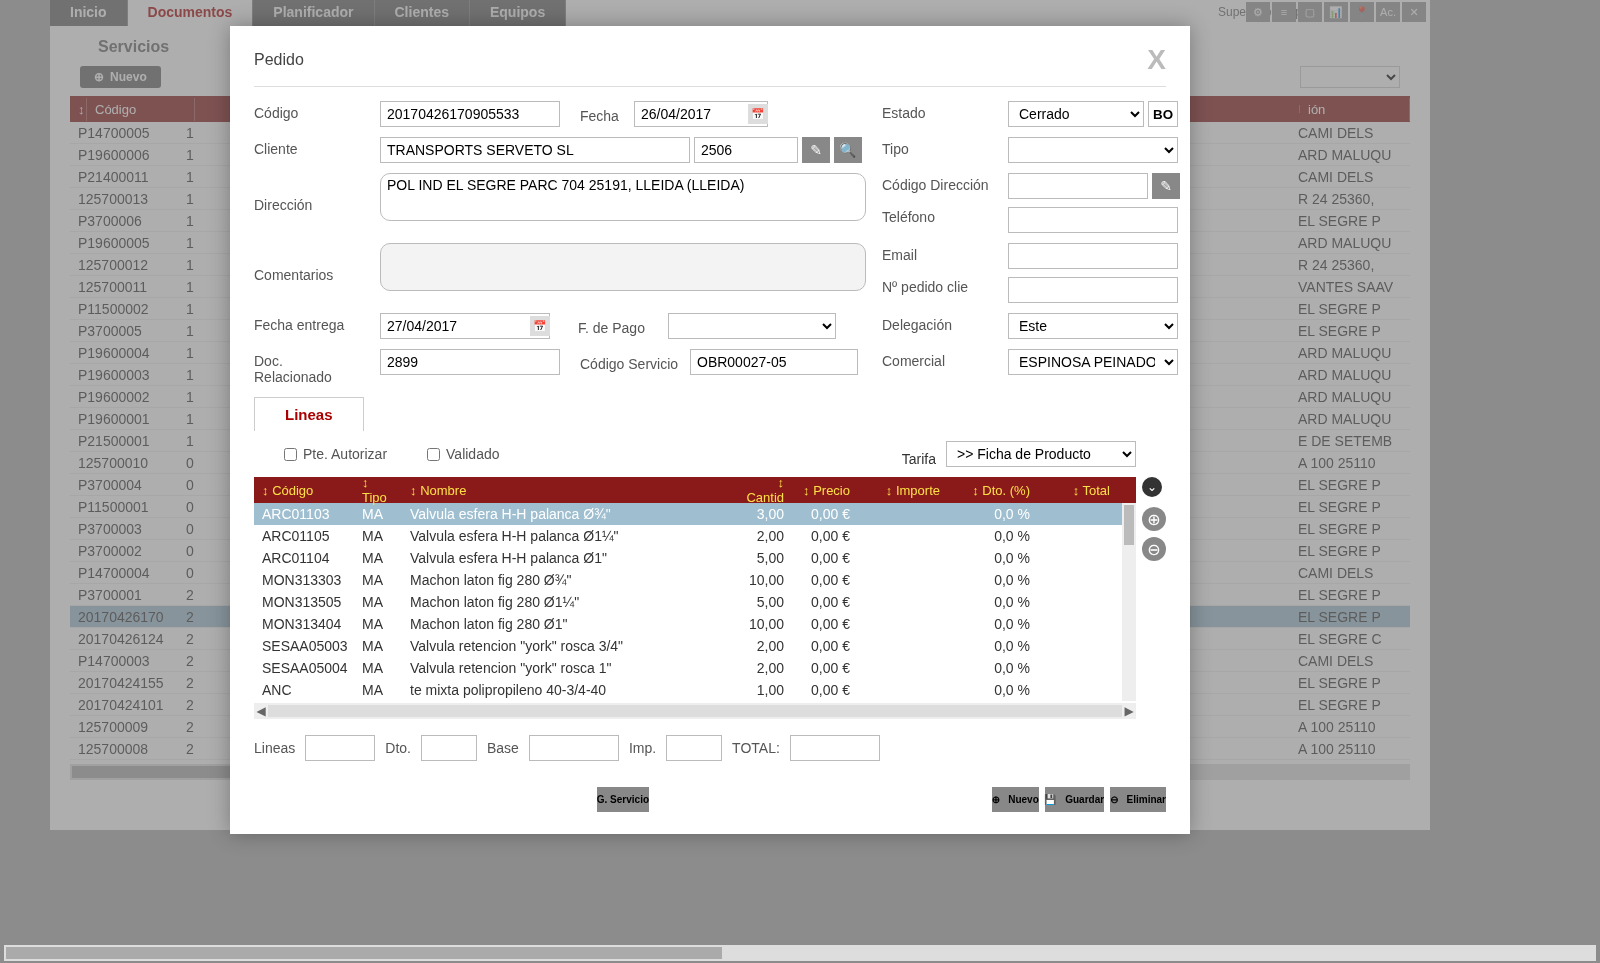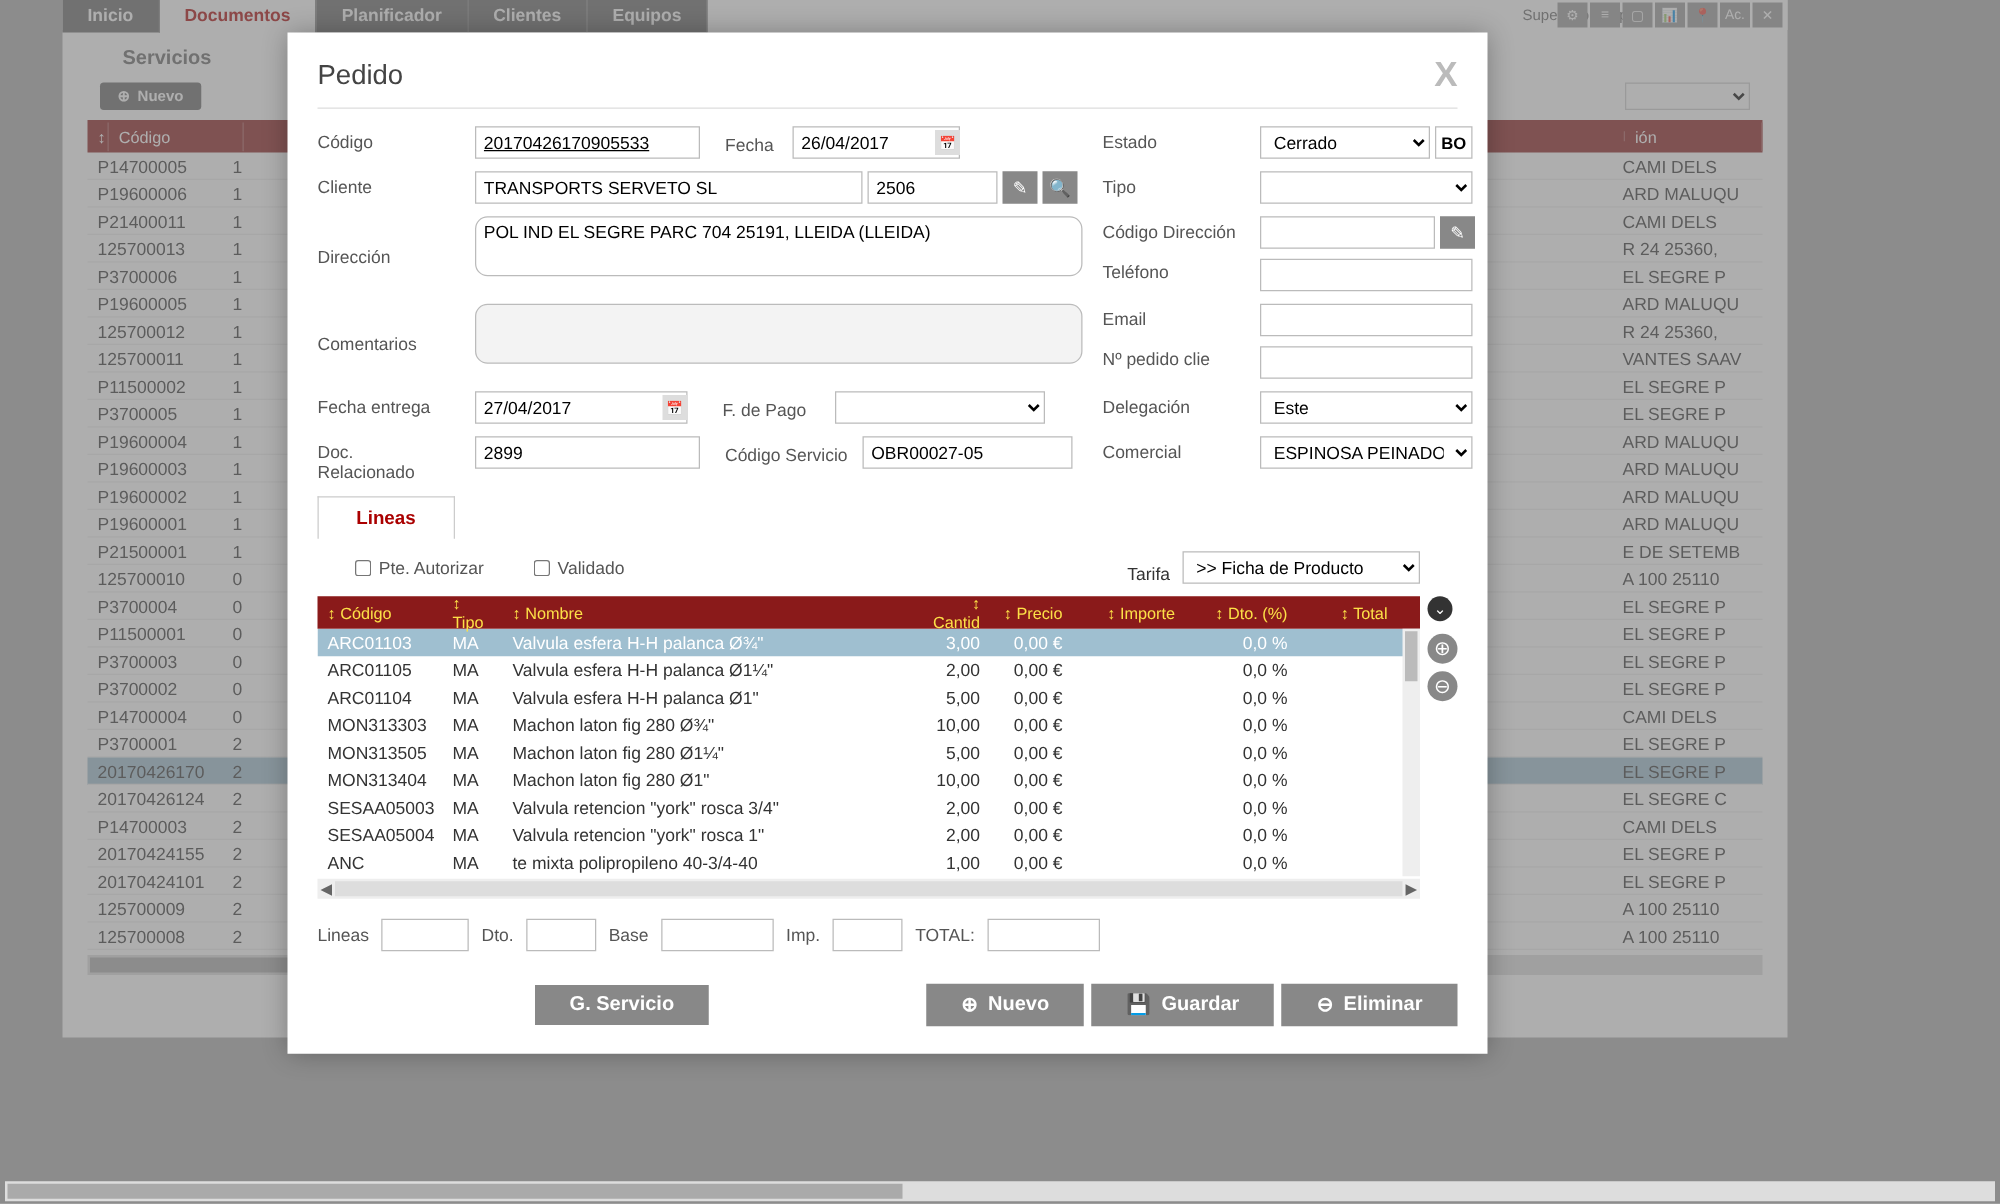--- a/index.html
+++ b/index.html
@@ -23,21 +23,21 @@
 .bg-header > div { padding: 4px 8px; border-right: 1px solid #a55; }
 .bg-body { font-size: 14px; color: #333; }
 .bg-row { display: flex; height: 22px; align-items: center; border-bottom: 1px solid #eee; }
 .bg-row.selected { background: #9fbfd0; }
 .bg-row > div { padding: 2px 8px; overflow: hidden; white-space: nowrap; }
 .bg-scroll-x { height: 16px; background: #ddd; margin-top: 4px; position: relative; }
 .bg-scroll-x::after { content:''; position:absolute; left:2px; top:2px; width:40%; height:12px; background:#aaa; }
 .overlay { position: absolute; inset: 0; background: rgba(120,120,120,0.6); }
 .dialog { position: absolute; top: 26px; left: 230px; width: 960px; background: #fff; box-shadow: 0 0 20px rgba(0,0,0,0.3); padding: 18px 24px 22px 24px; }
 .dialog-header { display: flex; justify-content: space-between; align-items: center; border-bottom: 1px solid #ddd; padding-bottom: 10px; margin-bottom: 14px; }
-.dialog-title { font-size: 22px; color: #444; }
+.dialog-title { font-size: 16px; color: #444; }
 .close-x { font-size: 28px; color: #bbb; font-weight: bold; cursor: pointer; }
 .form-grid { display: grid; grid-template-columns: 110px 1fr 110px 1fr; gap: 10px 16px; align-items: start; font-size: 14px; }
 .form-grid label { color: #555; padding-top: 4px; }
 .field-row { display: flex; gap: 4px; align-items: center; }
 input[type=text], textarea, select { border: 1px solid #bbb; padding: 3px 6px; font-size: 14px; background: #fff; }
 input[type=text] { height: 26px; }
 select { height: 26px; }
 textarea { resize: none; border-radius: 10px; }
 .icon-btn { width: 28px; height: 26px; background: #888; color: #fff; display: inline-flex; align-items: center; justify-content: center; font-size: 14px; }
 .date-icon { width: 20px; height: 20px; background: #ddd; display:inline-flex; align-items:center; justify-content:center; font-size:11px; margin-left:-24px; position:relative; }
@@ -54,21 +54,21 @@
 .lt-row.selected { background: #9fbfd0; color: #fff; }
 .lt-row > div { padding: 2px 8px; overflow:hidden; white-space:nowrap; }
 .lt-scroll-x { height: 16px; background: #eee; margin-top: 2px; display:flex; align-items:center; }
 .lt-scroll-x .arrow { width:14px; text-align:center; color:#666; }
 .lt-scroll-x .track { flex:1; background:#ddd; height:12px; }
 .side-btns { display:flex; flex-direction:column; gap:6px; padding-top: 0; }
 .side-btn { width:24px; height:24px; background:#888; color:#fff; display:flex; align-items:center; justify-content:center; border-radius:50%; font-size:16px; }
 .totals-row { display: flex; align-items: center; gap: 10px; padding: 16px 0 10px 0; font-size: 14px; color: #555; }
 .totals-row .tf { border:1px solid #bbb; height: 26px; width: 70px; }
 .dialog-footer { display: flex; justify-content: space-between; align-items: center; padding-top: 16px; }
-.btn { padding: 7px 28px; color: #ffffff; font-weight: bold; font-size: 16px; display: inline-flex; align-items: center; gap: 8px; border: none; }
+.btn { padding: 7px 0; color: #000000; font-weight: bold; font-size: 10px; display: inline-flex; align-items: center; gap: 8px; border: none; }
 .btn-gray { background: #888; }
 .btn-group { display: flex; gap: 6px; }
 .col-codigo { width: 100px; }
 .col-tipo { width: 48px; }
 .col-nombre { width: 330px; }
 .col-cantid { width: 60px; text-align: right; }
 .col-precio { width: 66px; text-align: right; }
 .col-importe { width: 90px; text-align: right; }
 .col-dto { width: 90px; text-align: right; }
 .col-total { width: 80px; text-align: right; }
@@ -309,21 +309,21 @@
 <div class="dialog">
   <div class="dialog-header">
     <div class="dialog-title">Pedido</div>
     <div class="close-x">X</div>
   </div>
 
   <div class="form-grid">
 
     <label>Código</label>
     <div class="field-row">
-      <input type="text" style="width: 180px; text-decoration: underline;" value="20170426170905533">
+      <input type="text" style="width: 180px;" value="20170426170905533">
       <label style="margin-left:16px;width:50px">Fecha</label>
       <input type="text" style="width: 134px;" value="26/04/2017">
       <span class="date-icon">📅</span>
     </div>
     <label>Estado</label>
     <div class="field-row">
       <select style="width:136px"><option>Cerrado</option></select>
       <button style="border:1px solid #bbb;background:#fff;height:26px;padding:0 4px;font-weight:bold">BO</button>
     </div>
 

